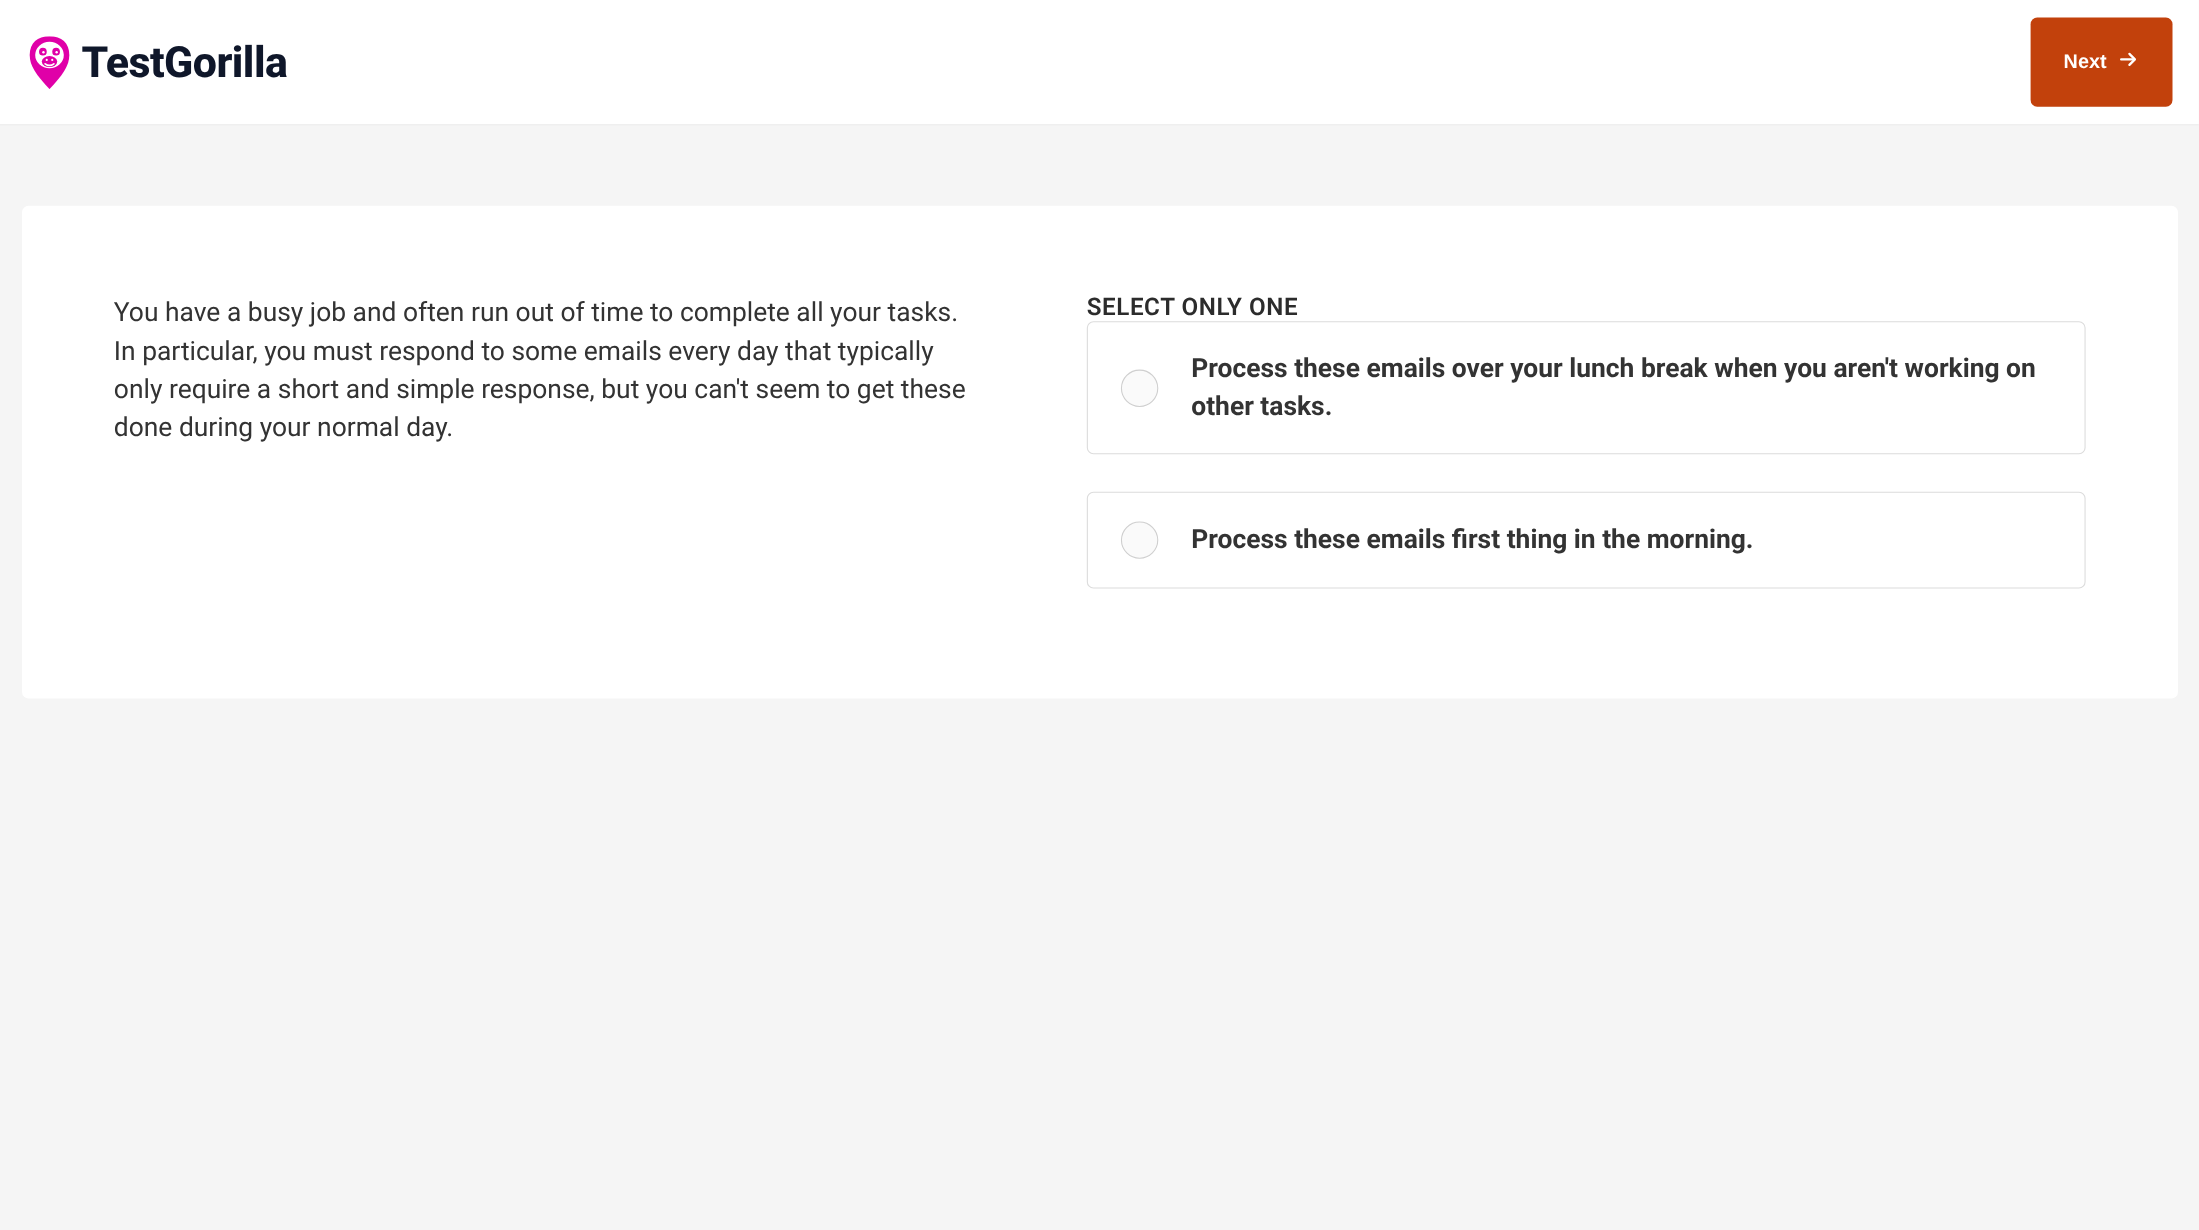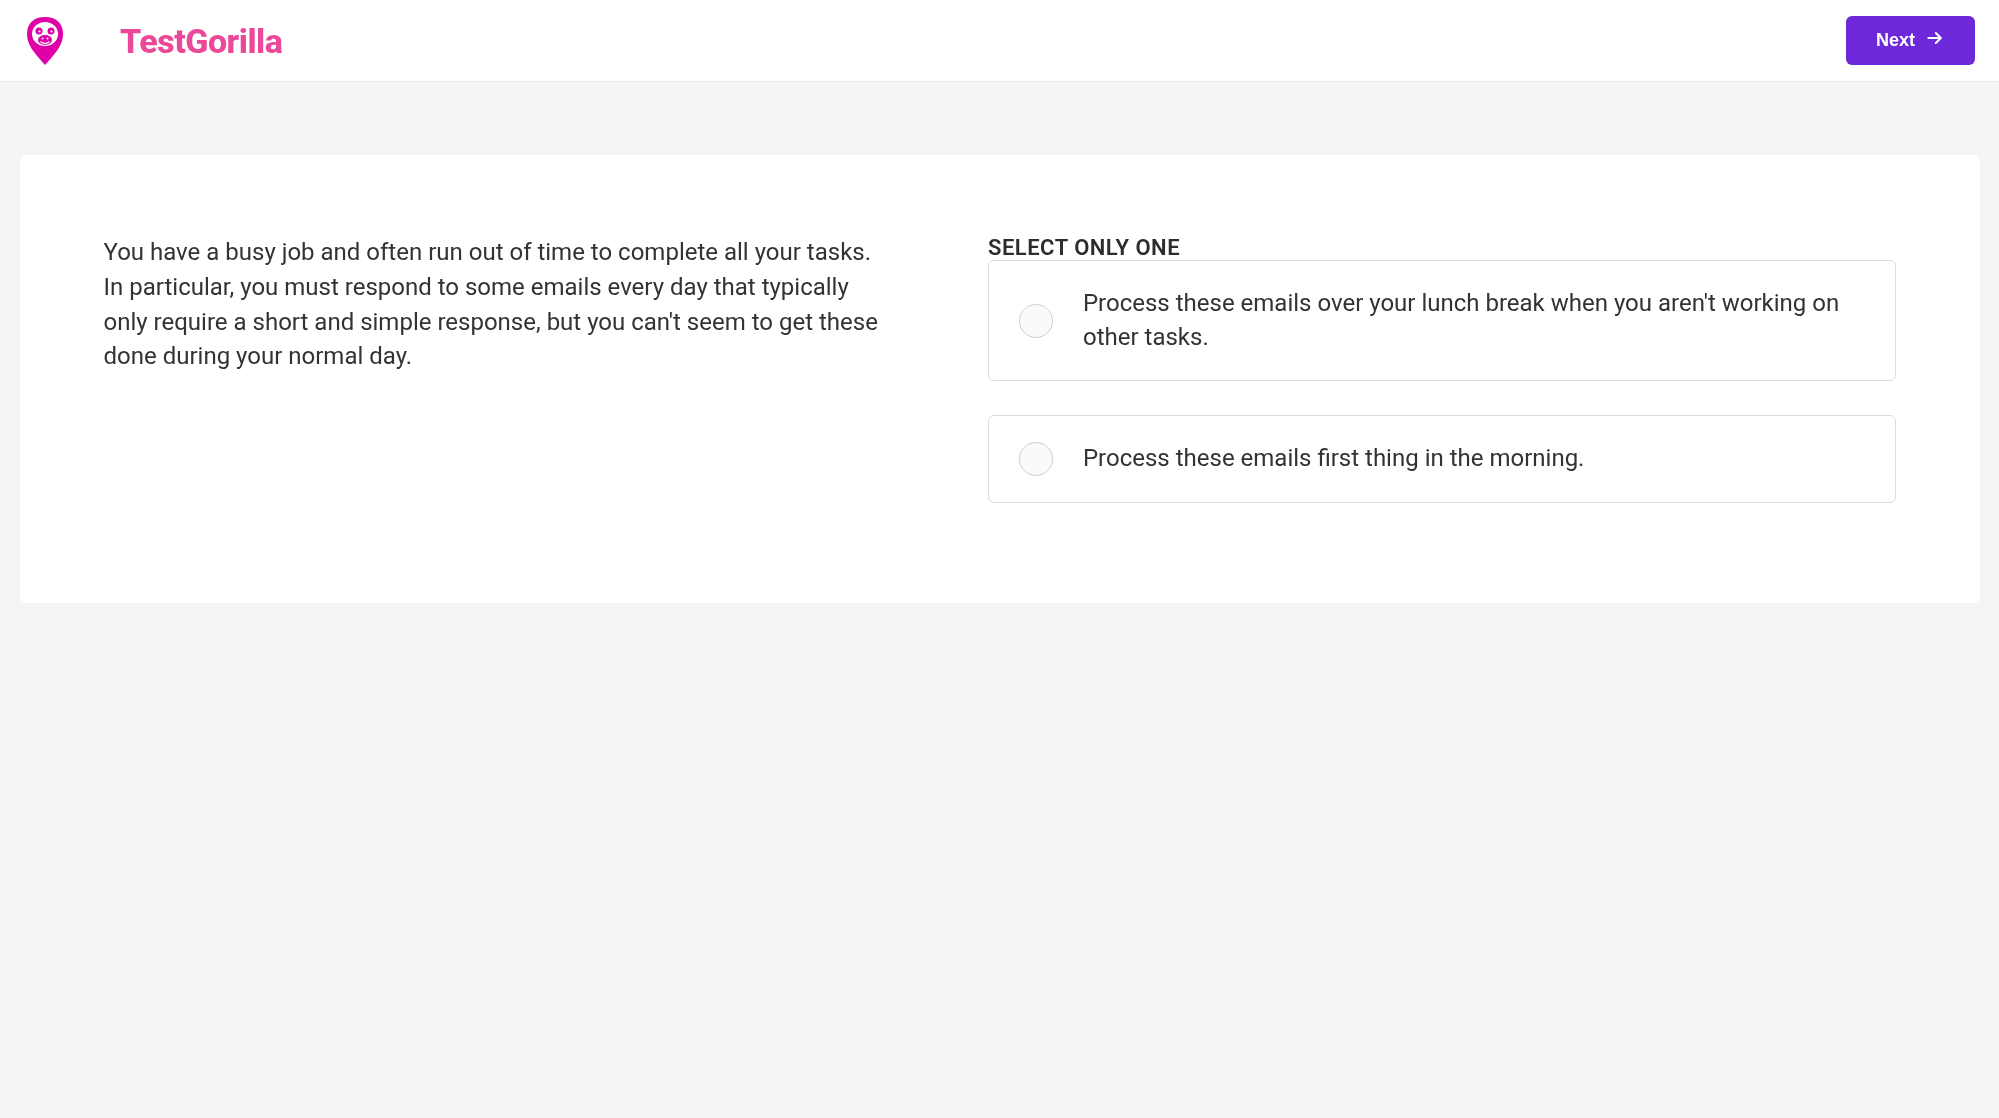--- a/index.html
+++ b/index.html
@@ -24,32 +24,31 @@
       display: flex;
       align-items: center;
       gap: 8px;
     }
     .logo-mark {
       width: 42px;
       height: 48px;
       display: inline-block;
     }
     .logo-text {
-      font-size: 34px;
+      font-size: 39px;
       font-weight: 800;
-      color: #ec4899;
+      color: #0f172a;
       letter-spacing: -0.5px;
-      margin-left: 46px;
     }
     .next-btn {
-      background: #6d28d9;
+      background: #c2410c;
       color: #ffffff;
       border: none;
       border-radius: 6px;
-      padding: 12px 30px;
+      padding: 28px 30px;
       font-size: 18px;
       font-weight: 600;
       display: flex;
       align-items: center;
       gap: 10px;
       cursor: pointer;
     }
     .next-btn svg {
       width: 20px;
       height: 20px;
@@ -95,20 +94,21 @@
     .option {
       border: 1px solid #dcdcdc;
       border-radius: 6px;
       padding: 26px 30px;
       margin-bottom: 34px;
       display: flex;
       align-items: center;
       gap: 30px;
       cursor: pointer;
       background: #fff;
+      font-weight: bold;
     }
     .option:last-child {
       margin-bottom: 0;
       margin-top: 24px;
     }
     .radio {
       width: 34px;
       height: 34px;
       border: 1px solid #cfcfcf;
       border-radius: 50%;

